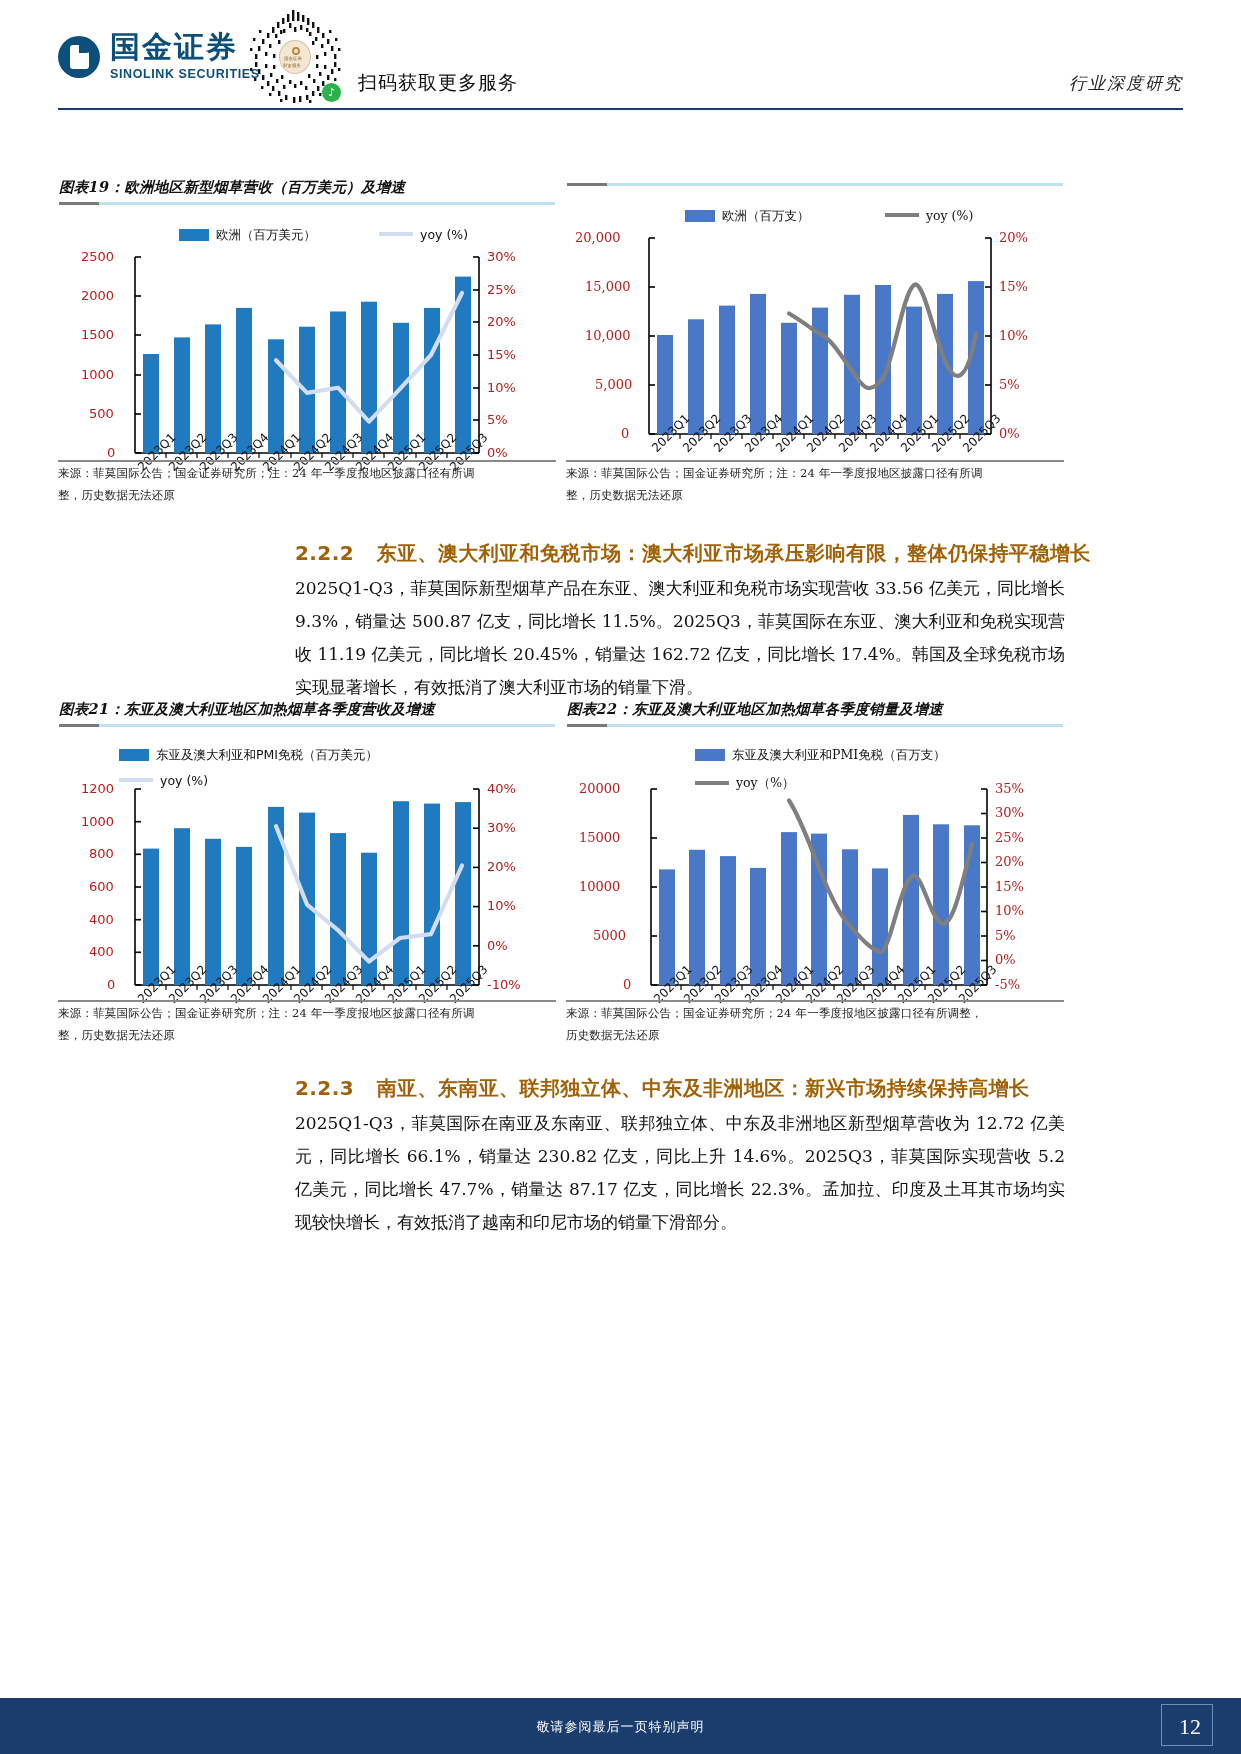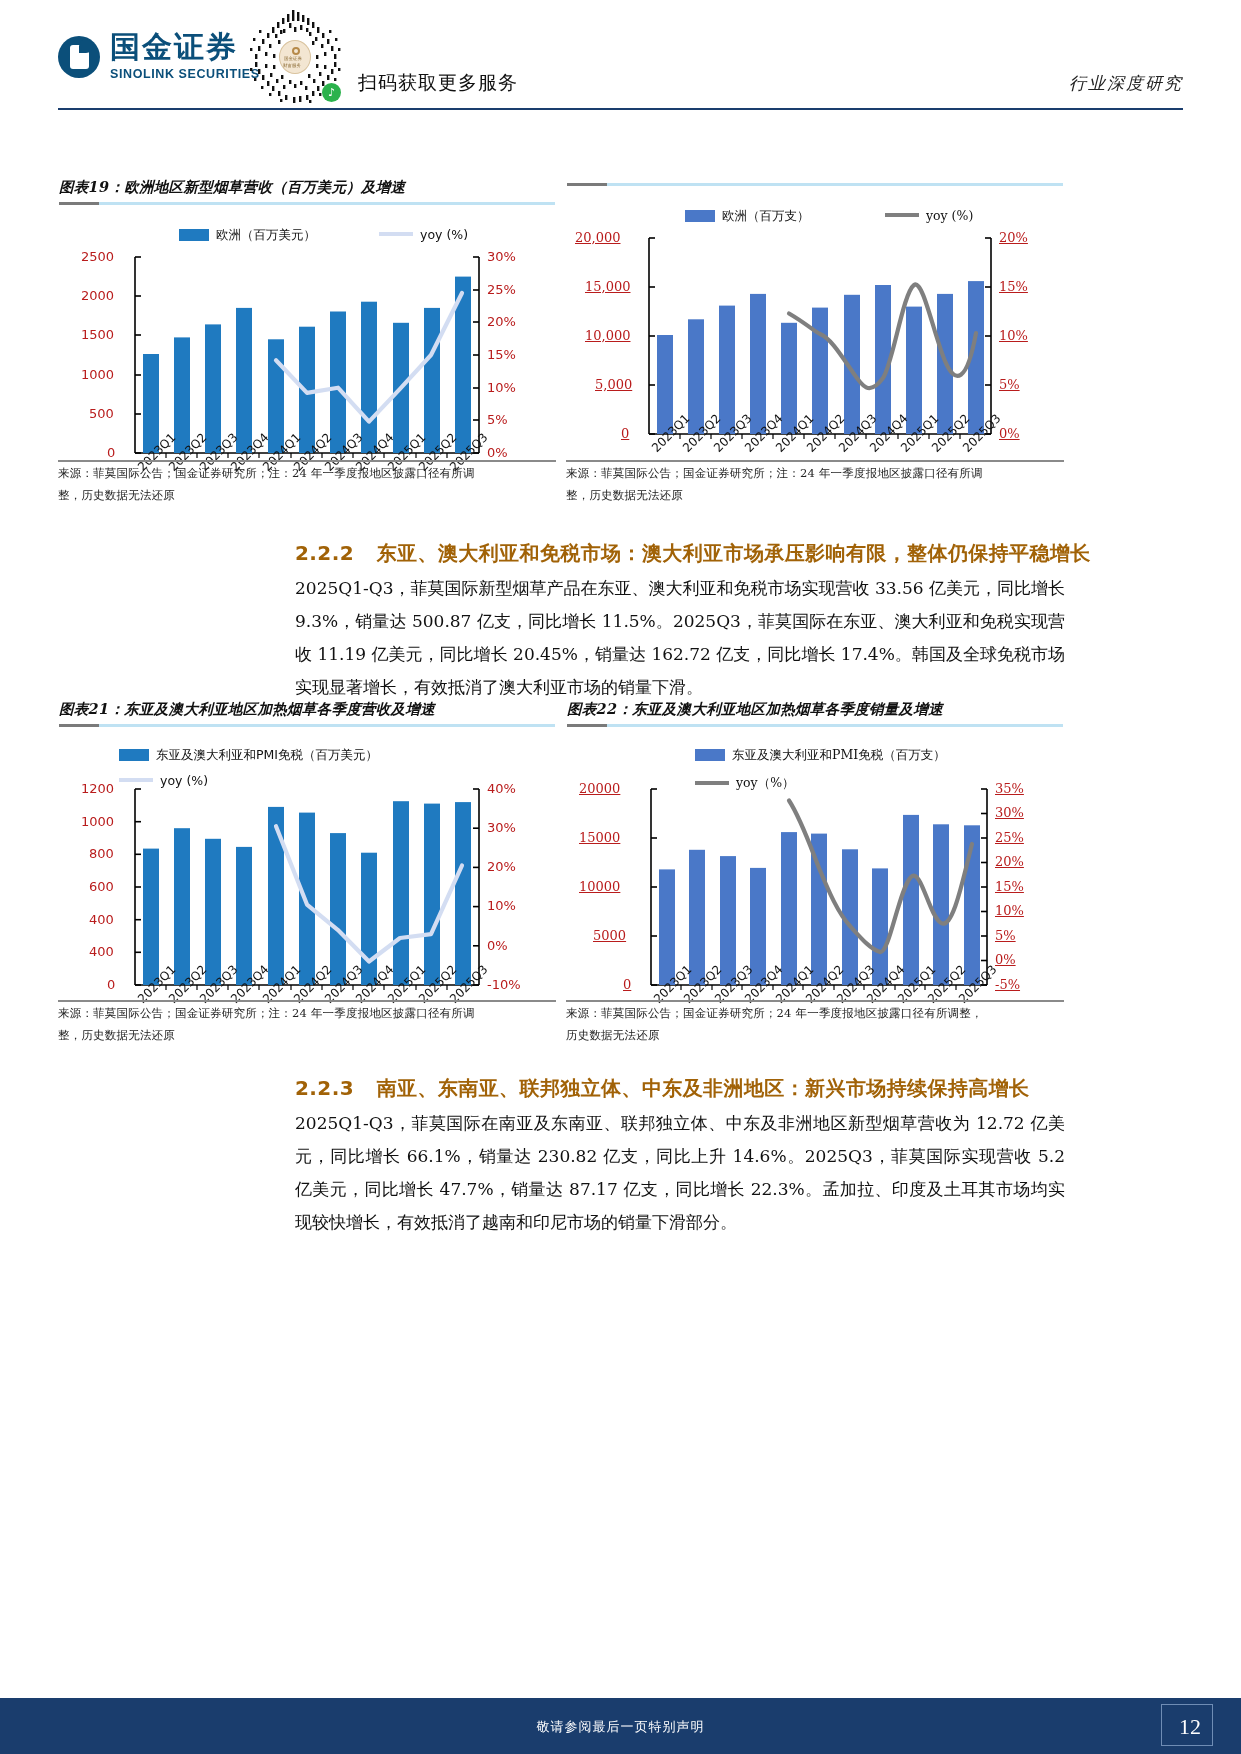--- a/index.html
+++ b/index.html
@@ -97,21 +97,21 @@
   }
   .legend .swatch-bar{ width:30px; height:12px; background:#1f7ac0; display:inline-block;}
   .legend .swatch-bar.b2{ background:#4a78c8;}
   .legend .swatch-line{ width:34px; height:4px; background:#d3ddf2; display:inline-block;}
   .legend .swatch-line.gray{ background:#7f7f7f; height:4px;}
   .legend.serif{ font-family:"DejaVu Serif", serif;}
   .ax-label{
     position:absolute; font-family:"DejaVu Sans", sans-serif;
     font-size:13px; color:#b91c1c; white-space:nowrap;
   }
-  .ax-label.serif{ font-family:"DejaVu Serif", serif;text-decoration:underline; }
+  .ax-label.serif{ font-family:"DejaVu Serif", serif; }
   .xtick{
     position:absolute;
     font-family:"DejaVu Sans", sans-serif;
     font-size:12px; color:#111;
     transform-origin:left top;
     transform:rotate(-45deg);
     white-space:nowrap;
   }
   .src{
     position:absolute;

